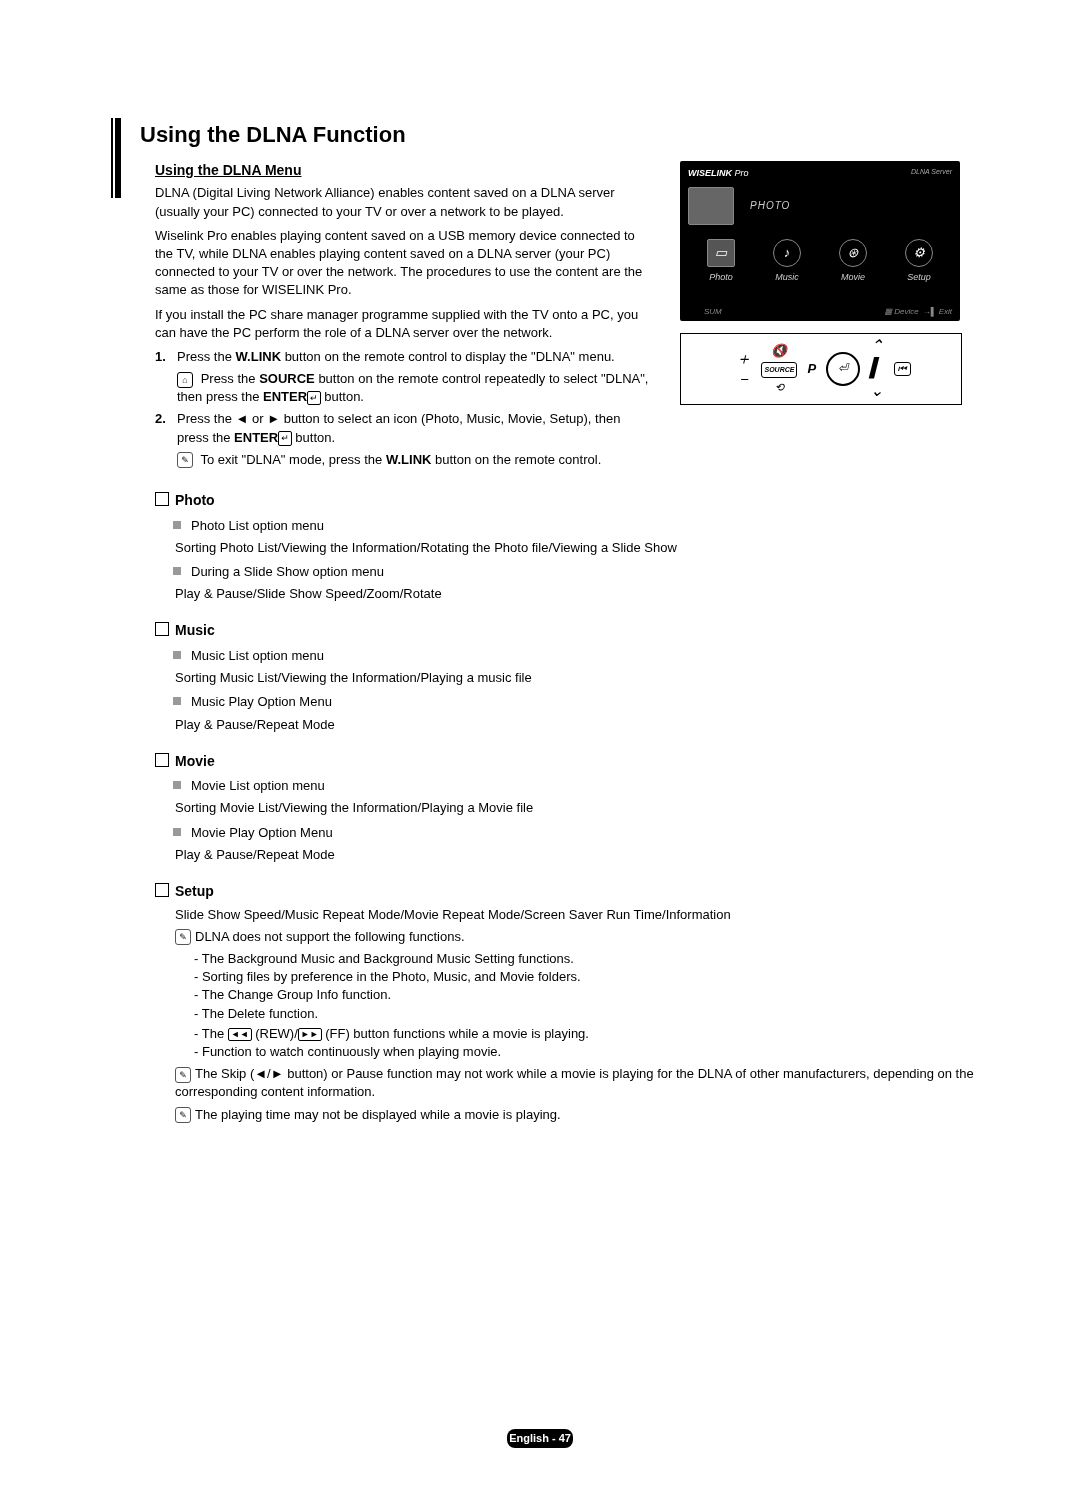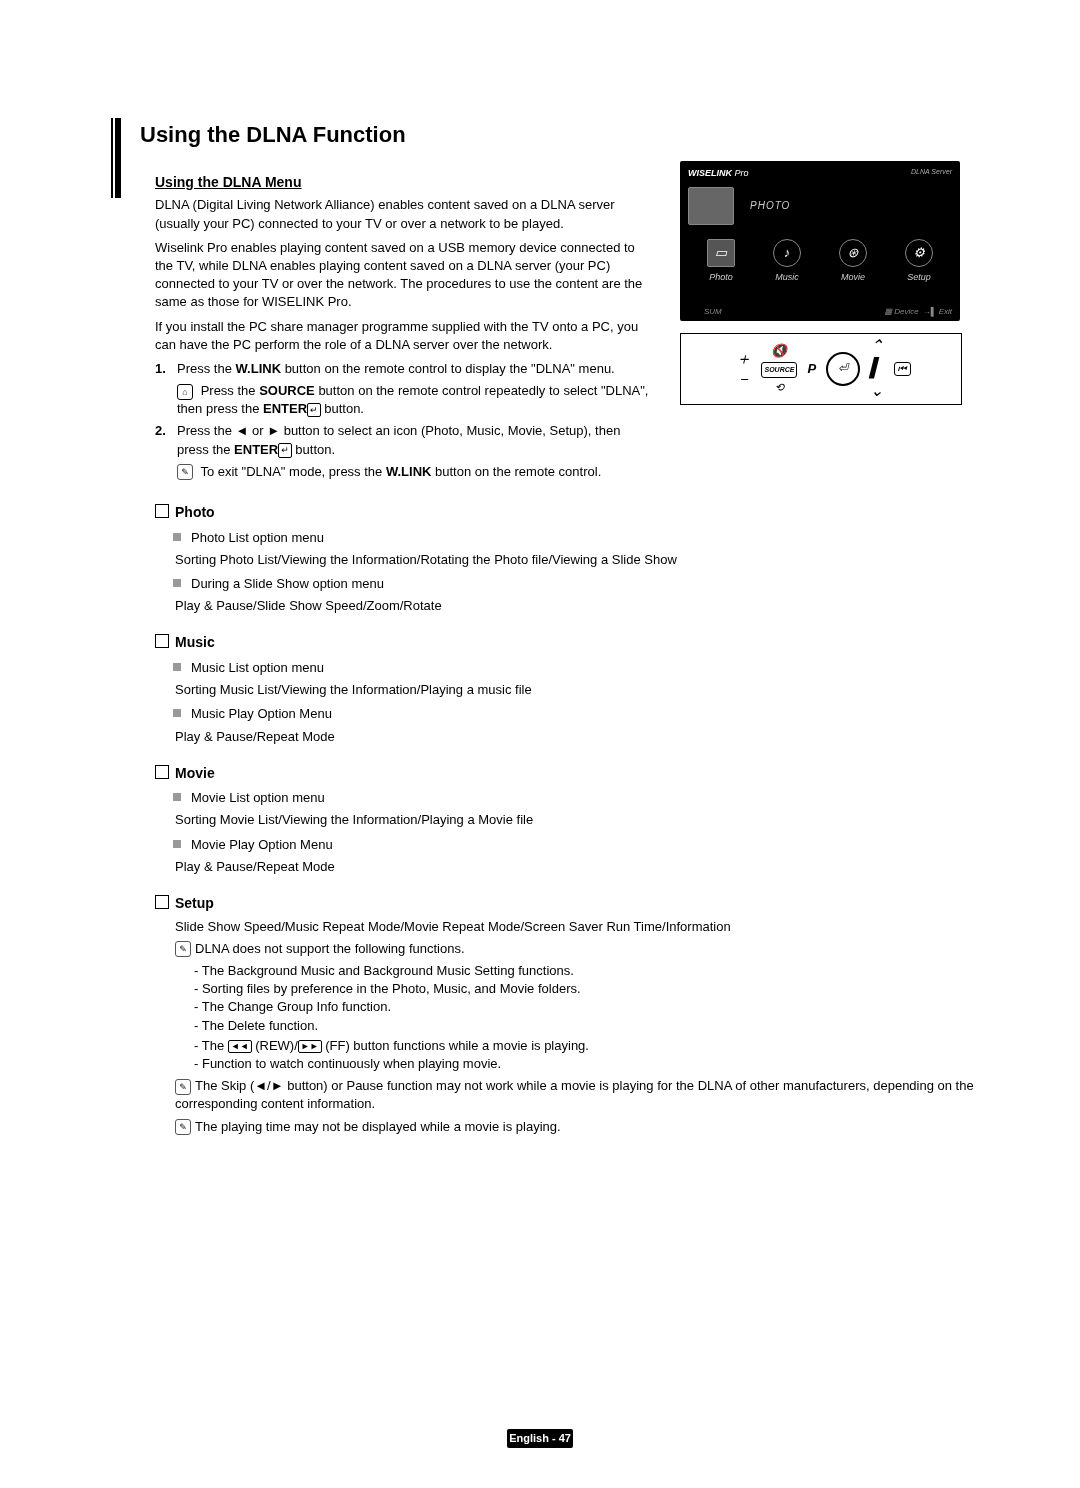--- a/index.html
+++ b/index.html
@@ -38,21 +38,21 @@
   }
   h1.title {
     font-size: 22px;
     font-weight: bold;
     margin: 0 0 10px 0;
     padding-left: 10px;
   }
   h2.subtitle {
     font-size: 14px;
     font-weight: bold;
-    margin: 12px 0 2px 25px;
+    margin: 0 0 2px 25px;
     text-decoration: underline;
   }
   .intro, .para {
     margin: 4px 0 6px 25px;
     max-width: 500px;
   }
   .two-col {
     display: flex;
     gap: 20px;
   }
@@ -269,21 +269,21 @@
     right: 0;
     text-align: center;
     font-size: 11px;
   }
   .pagenum-pill {
     display: inline-block;
     background: #000;
     color: #fff;
     font-weight: bold;
     padding: 2px 2px;
-    border-radius: 2px;
+    border-radius: 8px;
   }
 </style>
 </head>
 <body>
 
 <div class="page">
   <div class="side-bar"></div>
   <h1 class="title">Using the DLNA Function</h1>
 
   <div class="two-col">

